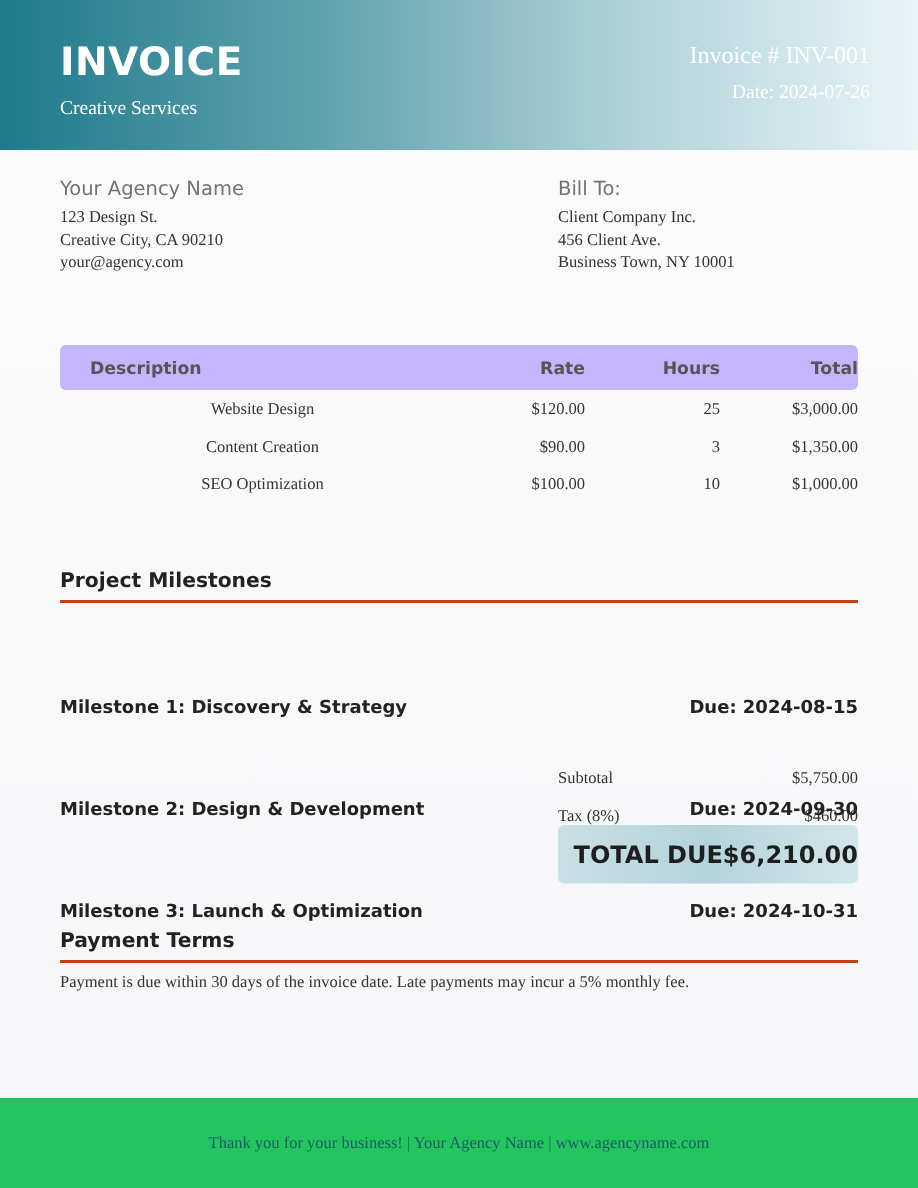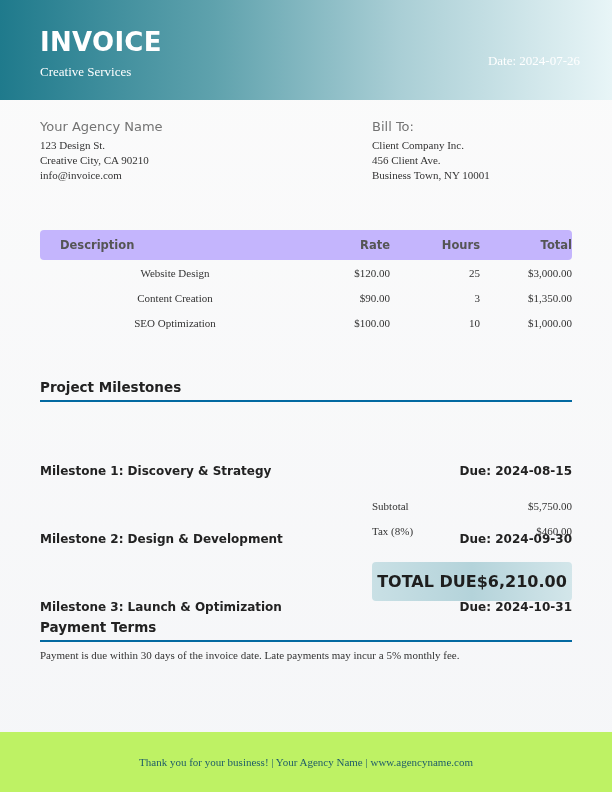--- a/index.html
+++ b/index.html
@@ -51,58 +51,59 @@
     }
     .items-table td:first-child { padding-left: 20px; text-align: center; }
     .c-desc { width: 250px; text-align: left; }
     .c-rate { width: 100px; text-align: right; }
     .c-hours { width: 90px; text-align: right; }
     .c-total { width: 92px; text-align: right; }
 
     .section-title {
       position: absolute; left: 40px; width: 532px;
       font-family: "DejaVu Sans", sans-serif; font-weight: bold; font-size: 13.5px; color: #222;
-      padding-bottom: 5px; border-bottom: 2px solid #0369a1;
+      padding-bottom: 5px; border-bottom: 2px solid #c2410c;
     }
     .milestones { position: absolute; left: 40px; top: 413px; width: 532px; }
     .ms-row { display: flex; justify-content: space-between; height: 20px; align-items: center;
       font-family: "DejaVu Sans", sans-serif; font-weight: 600; font-size: 12px; color: #222; margin-top: 48px; }
 
     .totals { position: absolute; left: 372px; top: 500px; width: 200px; }
-    .tot-row { display: flex; justify-content: space-between; height: 25px; align-items: flex-start;
+    .tot-row { display: flex; justify-content: space-between; height: 25px; align-items: flex-end;
       font-family: "Liberation Serif", serif; font-size: 11px; color: #333; }
     .total-due {
-      margin-top: 12px; height: 39px; border-radius: 4px;
+      margin-top: 0; height: 39px; border-radius: 4px;
       background: linear-gradient(90deg, #c9e0e5 0%, #b4d3da 50%, #d3e6ea 100%);
-      display: flex; justify-content: center; align-items: center;
+      display: flex; justify-content: flex-end; align-items: center;
       font-family: "DejaVu Sans", sans-serif; font-weight: bold; font-size: 16px; color: #1e1e1e;
     }
     .terms-text { position: absolute; left: 40px; top: 649px; width: 532px;
       font-family: "Liberation Serif", serif; font-size: 11px; color: #333; }
     .footer {
       position: absolute; left: 0; top: 732px; width: 612px; height: 60px;
-      background: #bef264;
+      background: #22c55e;
       display: flex; align-items: center; justify-content: center;
       font-family: "Liberation Serif", serif; font-size: 11px; color: #1f5c68;
     }
   </style>
 </head>
 <body>
 
 <div class="header">
   <div class="title">INVOICE</div>
   <div class="subtitle">Creative Services</div>
+  <div class="inv-num">Invoice # INV-001</div>
   <div class="inv-date">Date: 2024-07-26</div>
 </div>
 
 <div class="from">
   <div class="block-title">Your Agency Name</div>
   <div class="block-line">123 Design St.</div>
   <div class="block-line">Creative City, CA 90210</div>
-  <div class="block-line">info@invoice.com</div>
+  <div class="block-line">your@agency.com</div>
 </div>
 
 <div class="billto">
   <div class="block-title">Bill To:</div>
   <div class="block-line">Client Company Inc.</div>
   <div class="block-line">456 Client Ave.</div>
   <div class="block-line">Business Town, NY 10001</div>
 </div>
 
 <table class="items-table">

